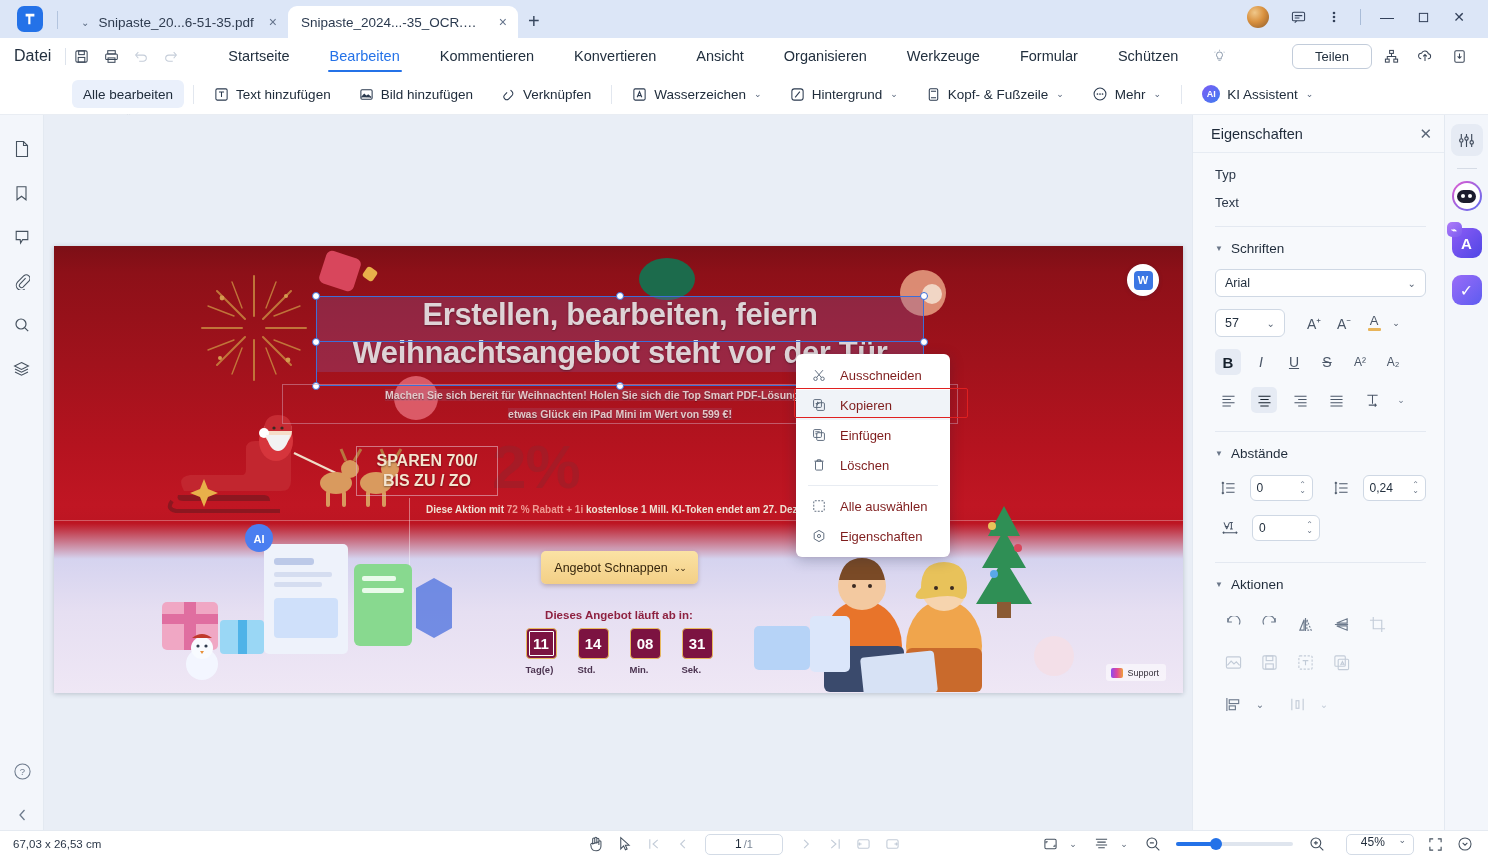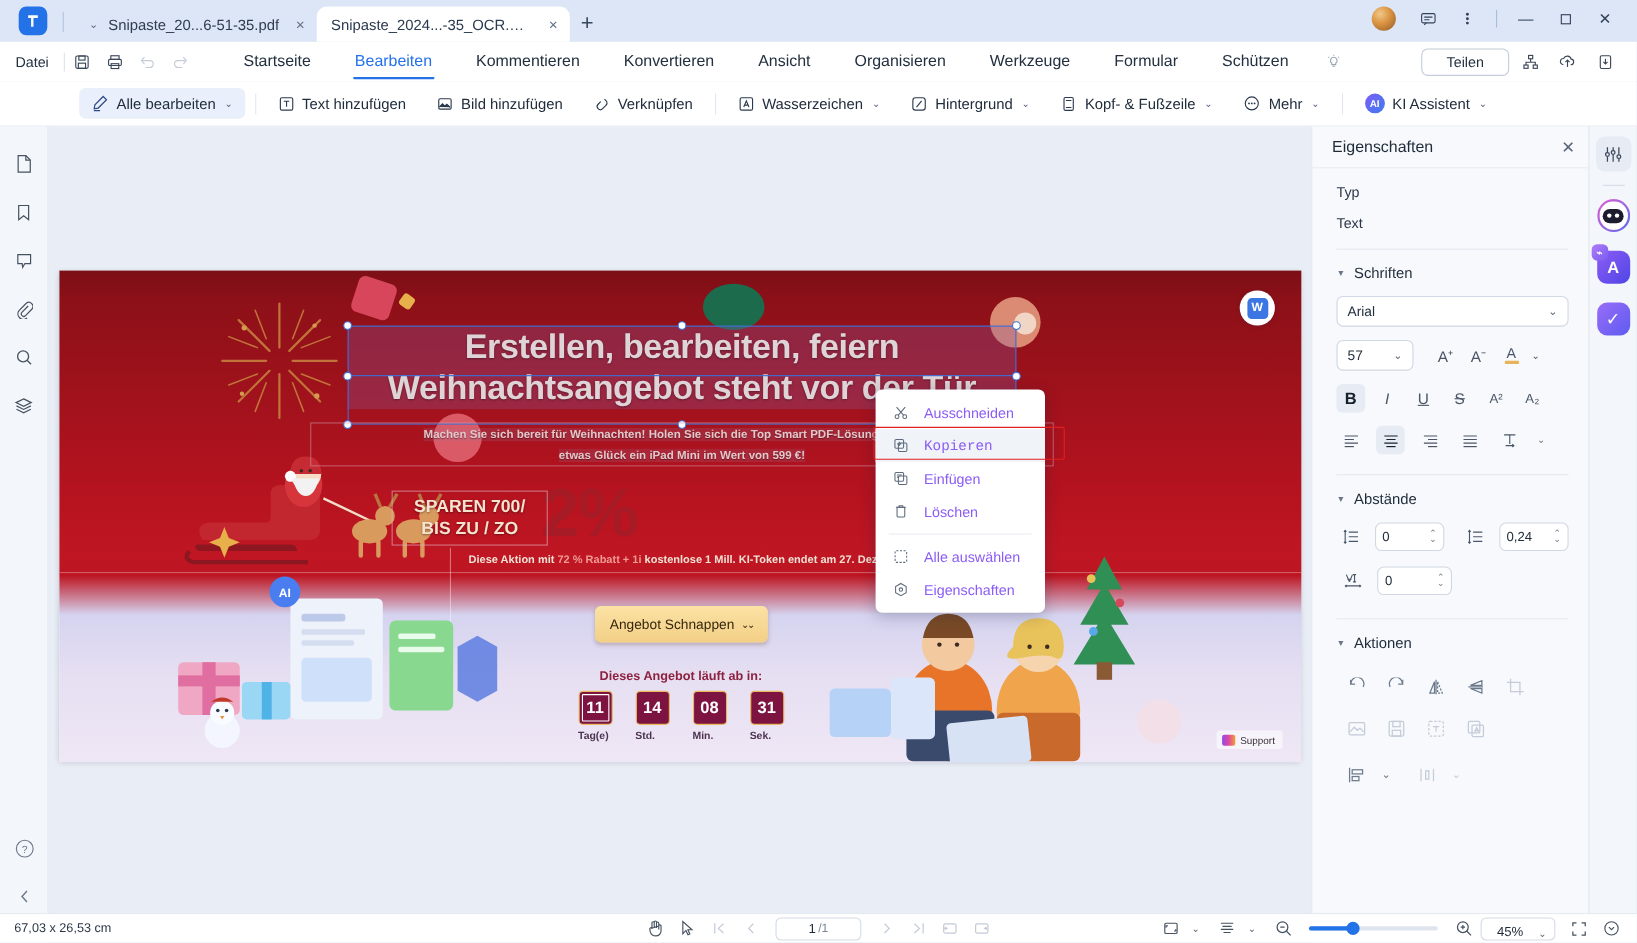--- a/index.html
+++ b/index.html
@@ -45,21 +45,21 @@
   }
   .tb-ico { width: 34px; height: 26px; display: flex; align-items: center; justify-content: center;
             color: #33415a; font-size: 14px; }
   .tb-divider { width: 1px; height: 16px; background: #a9bcd8; margin: 0 7px; }
 
   
   .menubar {
     position: absolute; top: 38px; left: 0; width: 1488px; height: 36px;
     background: #fff; display: flex; align-items: center;
   }
-  .datei { font-size: 13px; color: #23303f; padding: 0 14px 0 14px; text-align: center; }
+  .datei { font-size: 16px; color: #23303f; padding: 0 14px 0 14px; text-align: center; }
   .mb-sep { width: 1px; height: 17px; background: #dde3ec; }
   .mb-ico { width: 30px; height: 30px; display: flex; align-items: center; justify-content: center;
             color: #3a4758; }
   .mb-ico.dim { color: #c5cdd9; }
   .menus { display: flex; align-items: center; margin-left: 22px; height: 36px; }
   .menu-item {
     font-size: 14.5px; color: #22303f; padding: 0 20px; height: 36px;
     display: flex; align-items: center; position: relative;
   }
   .menu-item.sel { color: #2472e8; }
@@ -78,21 +78,21 @@
   
   .ribbon {
     position: absolute; top: 74px; left: 0; width: 1488px; height: 41px;
     background: #fff; display: flex; align-items: center; padding-left: 72px;
     border-bottom: 1px solid #e9edf3;
   }
   .rb-item {
     display: flex; align-items: center; gap: 7px; height: 28px; padding: 0 11px;
     font-size: 13.5px; color: #202d3c; border-radius: 6px; white-space: nowrap;
   }
-  .rb-item.active { background: #eaf0fb; }
+  .rb-item.active { background: #eaf0fb; flex-direction: column; }
   .rb-caret { font-size: 9px; color: #55637a; margin-left: 1px; }
   .rb-sep { width: 1px; height: 19px; background: #e2e7ef; margin: 0 9px; }
   .rb-gap { width: 6px; }
 
   
   .leftrail {
     position: absolute; top: 115px; left: 0; width: 44px; height: 742px;
     background: #f3f6fb; border-right: 1px solid #e3e9f1;
     display: flex; flex-direction: column; align-items: center; padding-top: 12px;
   }
@@ -263,23 +263,23 @@
              background: linear-gradient(90deg,#8d4bf0,#e0479b,#f0a13a); }
 
   
   .ctxmenu {
     position: absolute; left: 796px; top: 354px; width: 154px;
     background: #fff; border-radius: 6px; box-shadow: 0 3px 14px rgba(20,30,60,.26);
     padding: 6px 0; z-index: 40;
   }
   .ctx-item {
     height: 30px; display: flex; align-items: center; gap: 13px; padding: 0 14px;
-    font-size: 13px; color: #8b5cf6;
-  }
-  .ctx-item.hi { background: #f0f3f8; font-family: Liberation Mono, monospace; }
+    font-size: 13px; color: #7f1d1d;
+  }
+  .ctx-item.hi { background: #f0f3f8; }
   .ctx-ico { width: 17px; display: flex; align-items: center; justify-content: center; color: #5d6a7c; }
   .ctx-hr { height: 1px; background: #e8ecf2; margin: 5px 12px; }
   .ctx-sel-outline {
     position: absolute; left: 794px; top: 388px; width: 174px; height: 30px;
     border: 1.6px solid #e02020; border-radius: 2px; z-index: 45; pointer-events: none;
   }
 
   
   .statusbar {
     position: absolute; left: 0; bottom: 0; width: 1488px; height: 27px;
@@ -296,21 +296,21 @@
     display: flex; align-items: center; justify-content: center; gap: 2px;
     font-size: 12px; color: #1f2b3a; margin: 0 7px;
   }
   .pagebox .tot { color: #7b8797; font-size: 11px; }
   .sb-right { margin-left: auto; display: flex; align-items: center; gap: 2px; padding-right: 10px; }
   .zoomtrack { width: 117px; height: 4px; background: #dfe5ee; border-radius: 2px; position: relative; margin: 0 8px; }
   .zoomfill { position: absolute; left: 0; top: 0; height: 4px; width: 40px; background: #2472e8; border-radius: 2px; }
   .zoomknob { position: absolute; left: 34px; top: -4px; width: 12px; height: 12px; border-radius: 50%; background: #2472e8; }
   .zoombox {
     border: 1px solid #d3dbe6; border-radius: 5px; height: 21px; width: 68px;
-    display: flex; align-items: flex-end; padding: 0 7px; font-size: 12px; color: #1f2b3a; margin-left: 0;
+    display: flex; align-items: flex-start; padding: 0 7px; font-size: 12px; color: #1f2b3a; margin-left: 14px;
   }
   .zoombox .zc { margin-left: auto; font-size: 9px; color: #5b6778; }
   svg { display: block; }
 </style>
 </head>
 <body>
 
 <div id="app">
 
   <div class="titlebar">

